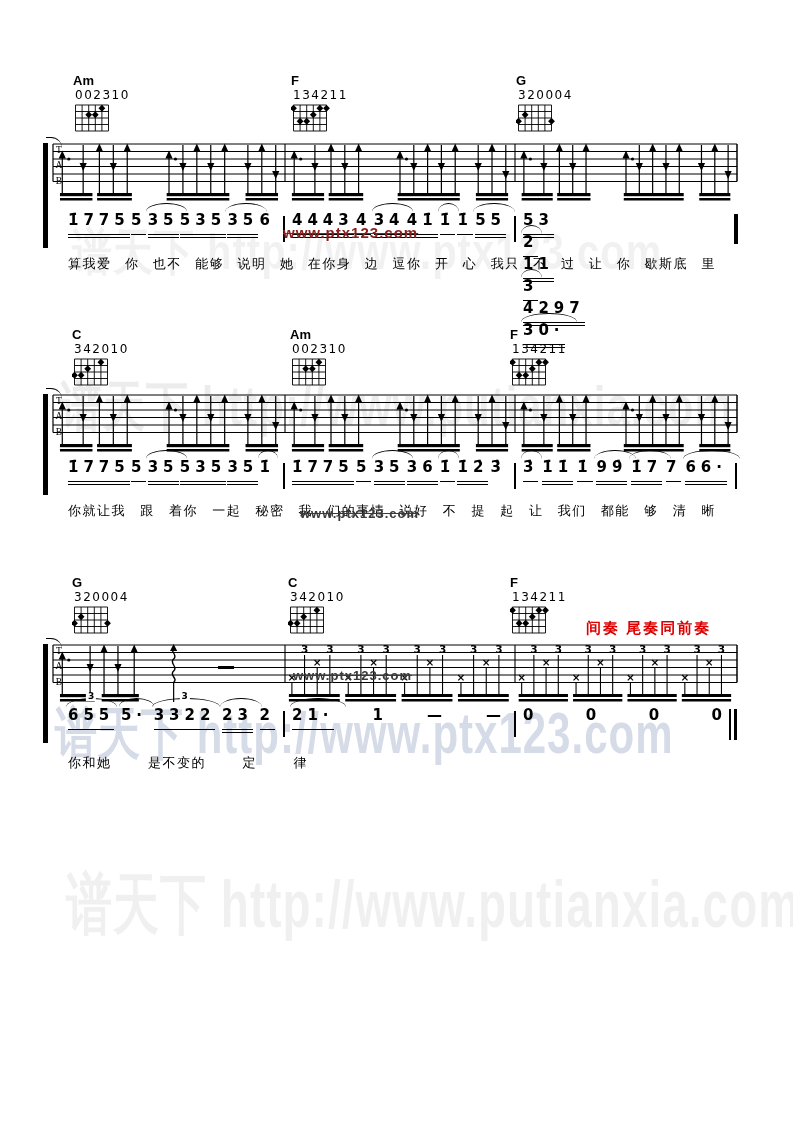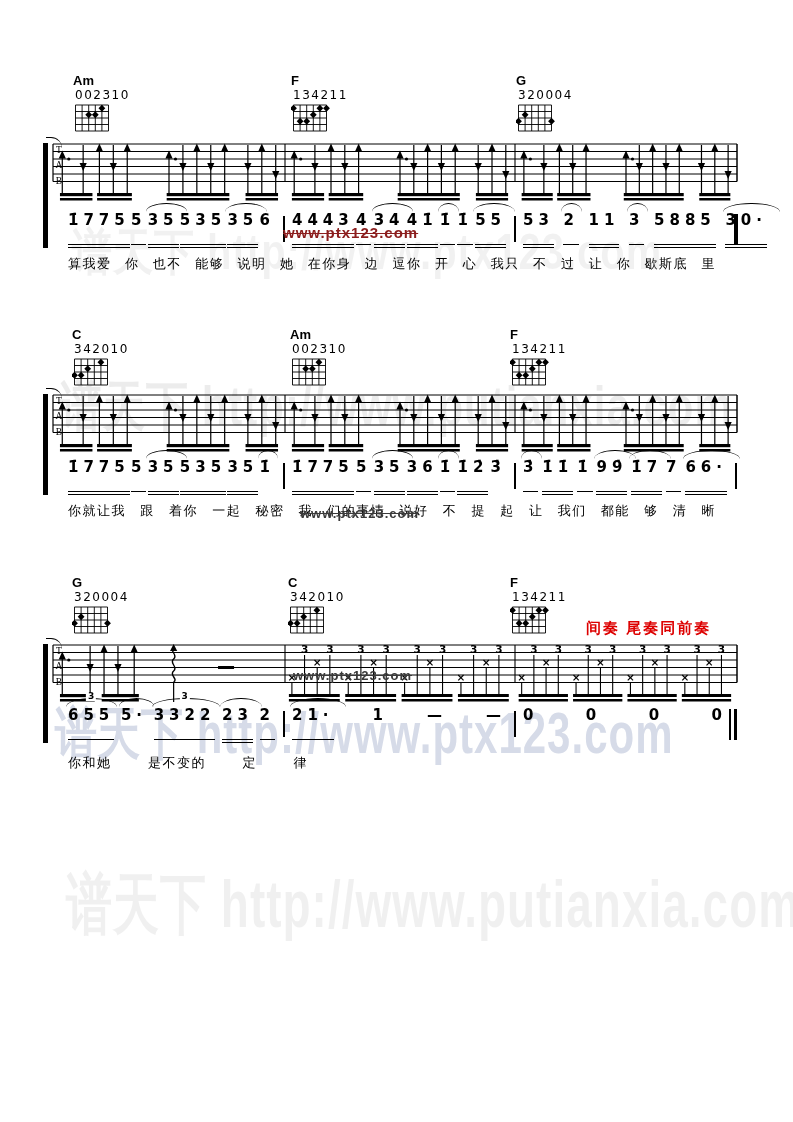--- a/index.html
+++ b/index.html
@@ -14,21 +14,21 @@
   .hook{position:absolute;width:16px;height:10px;border-top:1.6px solid #000;
         border-top-right-radius:12px;}
   .chord{position:absolute;width:52px;line-height:1;}
   .cname{font-weight:bold;font-size:13px;font-family:"Liberation Sans",sans-serif;}
   .cfing{font-size:12px;letter-spacing:1.5px;margin:2px 0 2px 2px;font-family:"DejaVu Sans",sans-serif;}
   .staff{position:absolute;left:40px;width:700px;height:64px;}
   .num-measure{position:absolute;display:flex;justify-content:space-between;align-items:baseline;
                height:30px;padding:0 6px;box-sizing:border-box;}
   .tok{position:relative;font-family:"DejaVu Sans",sans-serif;font-weight:bold;font-size:15px;
        letter-spacing:5px;line-height:15px;white-space:nowrap;}
-  .tok .txt{display:inline-block;padding-bottom:16px;}
+  .tok .txt{display:inline-block;padding-bottom:6px;}
   .u1 .txt{border-bottom:1.6px solid #000;}
   .u2 .txt{border-bottom:1.6px solid #000;position:relative;}
   .u2 .txt::after{content:"";position:absolute;left:0;right:0;bottom:-4.2px;border-bottom:1.6px solid #000;}
   .arc{position:absolute;top:-10px;left:-2px;width:135%;height:8px;
        border-top:1.3px solid #000;border-radius:50% 50% 0 0 / 100% 100% 0 0;}
   .trip{position:absolute;top:-16px;left:50%;transform:translateX(-50%);font-size:9px;
         font-weight:bold;letter-spacing:0;background:#fff;padding:0 2px;line-height:9px;}
   .nbar{position:absolute;background:#000;}
   .lyrics{position:absolute;display:flex;justify-content:space-between;font-size:13px;
           letter-spacing:1.5px;white-space:nowrap;font-family:"Liberation Sans",sans-serif;}
@@ -231,26 +231,26 @@
         </div>
         <div class="num-measure" style="left: 286px; width: 226px; top: 213px;">
           <span class="tok u2"><span class="txt">4443</span></span>
           <span class="tok u1"><span class="txt">4</span></span>
           <span class="tok u2"><span class="txt">34</span><span class="arc"></span></span>
           <span class="tok u2"><span class="txt">41̇</span></span>
           <span class="tok u1"><span class="txt">1̇</span><span class="arc"></span></span>
           <span class="tok u1"><span class="txt">1̇</span></span>
           <span class="tok u2"><span class="txt">55</span><span class="arc"></span></span>
         </div>
-        <div class="num-measure" style="left: 517px; width: 256px; top: 213px;">
+        <div class="num-measure" style="left: 517px; width: 256px; top: 213px; flex-direction: column;">
           <span class="tok u2"><span class="txt">53</span></span>
           <span class="tok u1"><span class="txt">2</span><span class="arc"></span></span>
           <span class="tok u2"><span class="txt">11</span></span>
           <span class="tok u1"><span class="txt">3</span><span class="arc"></span></span>
-          <span class="tok u2"><span class="txt">5885</span></span>
+          <span class="tok u2"><span class="txt">4297</span></span>
           <span class="tok u2"><span class="txt">30·</span><span class="arc"></span></span>
         </div>
         <div class="nbar" style="left: 283px; top: 216px; width: 1.5px; height: 26px;"></div>
         <div class="nbar" style="left: 514px; top: 216px; width: 1.5px; height: 26px;"></div>
         <div class="nbar" style="left: 734px; top: 214px; width: 4px; height: 30px;"></div>
         <div class="lyrics" style="left: 68px; top: 255px; width: 648px;">
           <span>算我爱</span>
           <span>你</span>
           <span>也不</span>
           <span>能够</span>

